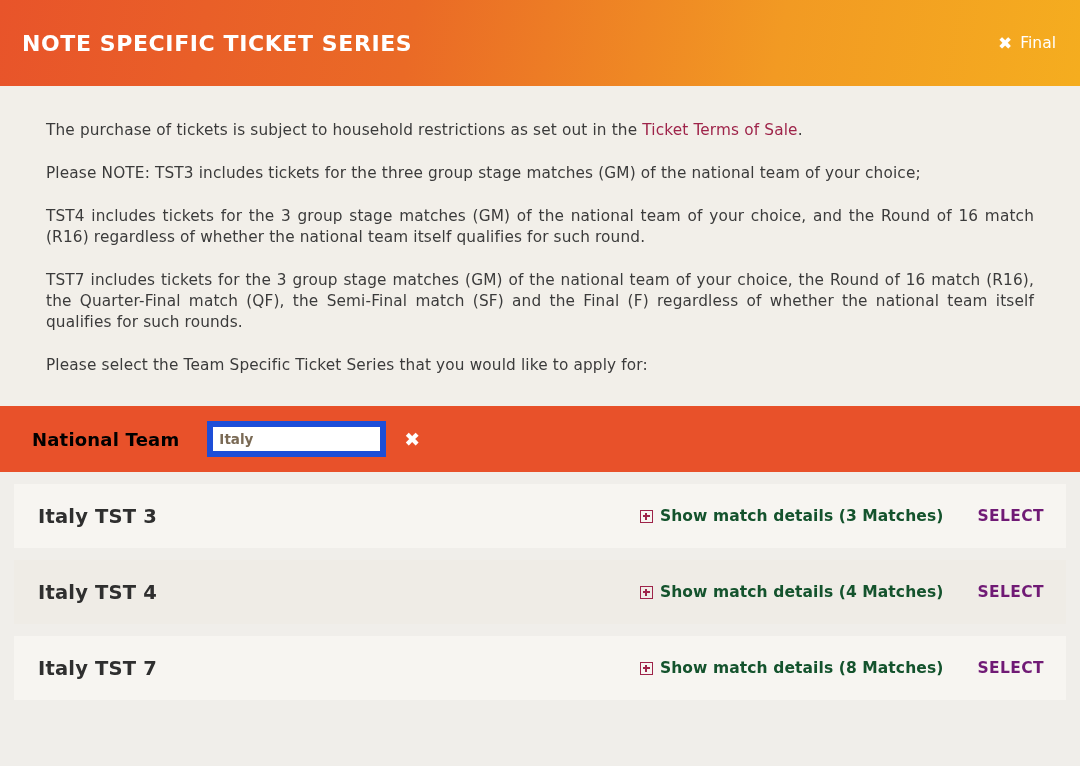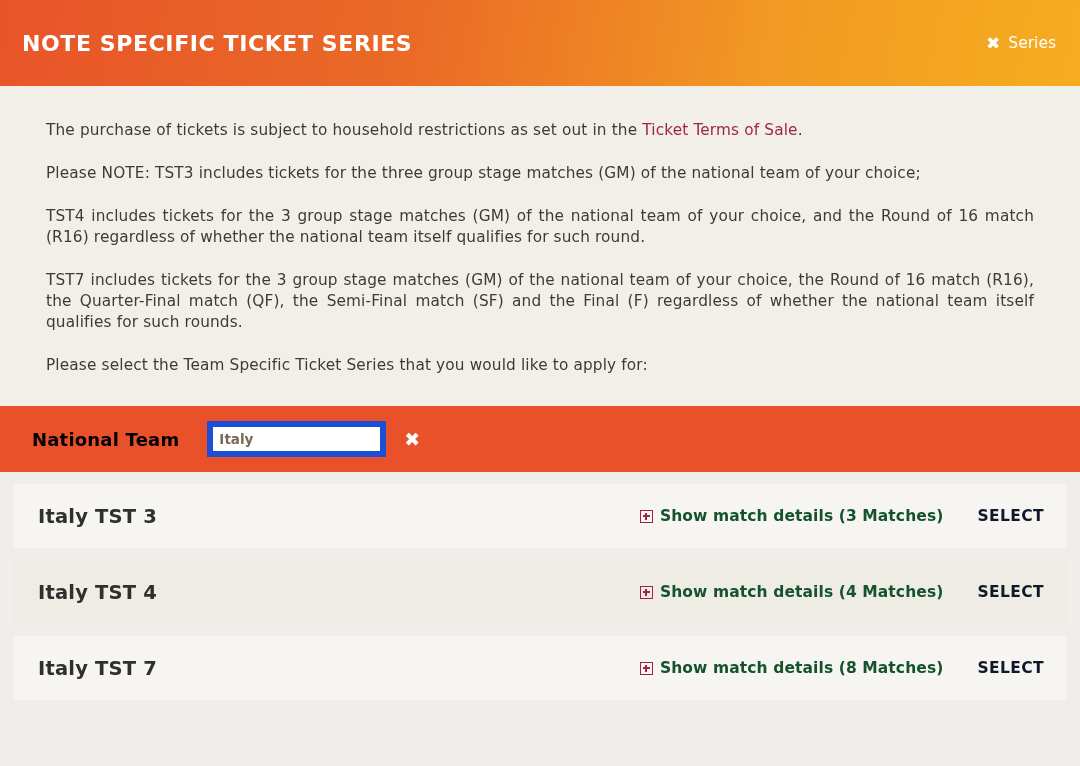--- a/index.html
+++ b/index.html
@@ -156,37 +156,37 @@
     position: absolute;
     background: #9e2349;
   }
   .plus-box::before {
     left: 2px; right: 2px; top: 4.5px; height: 1.5px;
   }
   .plus-box::after {
     top: 2px; bottom: 2px; left: 4.5px; width: 1.5px;
   }
   .select-btn {
-    color: #0f172a;
+    color: #701a75;
     font-size: 15.5px;
     font-weight: bold;
     letter-spacing: 0.4px;
     cursor: pointer;
     min-width: 66px;
     text-align: right;
   }
 </style>
 </head>
 <body>
 
 <div class="header">
   <div class="header-title">NOTE SPECIFIC TICKET SERIES</div>
   <div class="cancel-btn">
     <span class="cancel-x">✖</span>
-    <span>Series</span>
+    <span>Final</span>
   </div>
 </div>
 
 <div class="info-panel">
   <p class="info-par">
     <span>The purchase of tickets is subject to household restrictions as set out in the </span><a class="terms-link" href="#">Ticket Terms of Sale</a><span>.</span>
   </p>
   <p class="info-par">Please NOTE: TST3 includes tickets for the three group stage matches (GM) of the national team of your choice;</p>
   <p class="info-par">TST4 includes tickets for the 3 group stage matches (GM) of the national team of your choice, and the Round of 16 match (R16) regardless of whether the national team itself qualifies for such round.</p>
   <p class="info-par">TST7 includes tickets for the 3 group stage matches (GM) of the national team of your choice, the Round of 16 match (R16), the Quarter-Final match (QF), the Semi-Final match (SF) and the Final (F) regardless of whether the national team itself qualifies for such rounds.</p>

